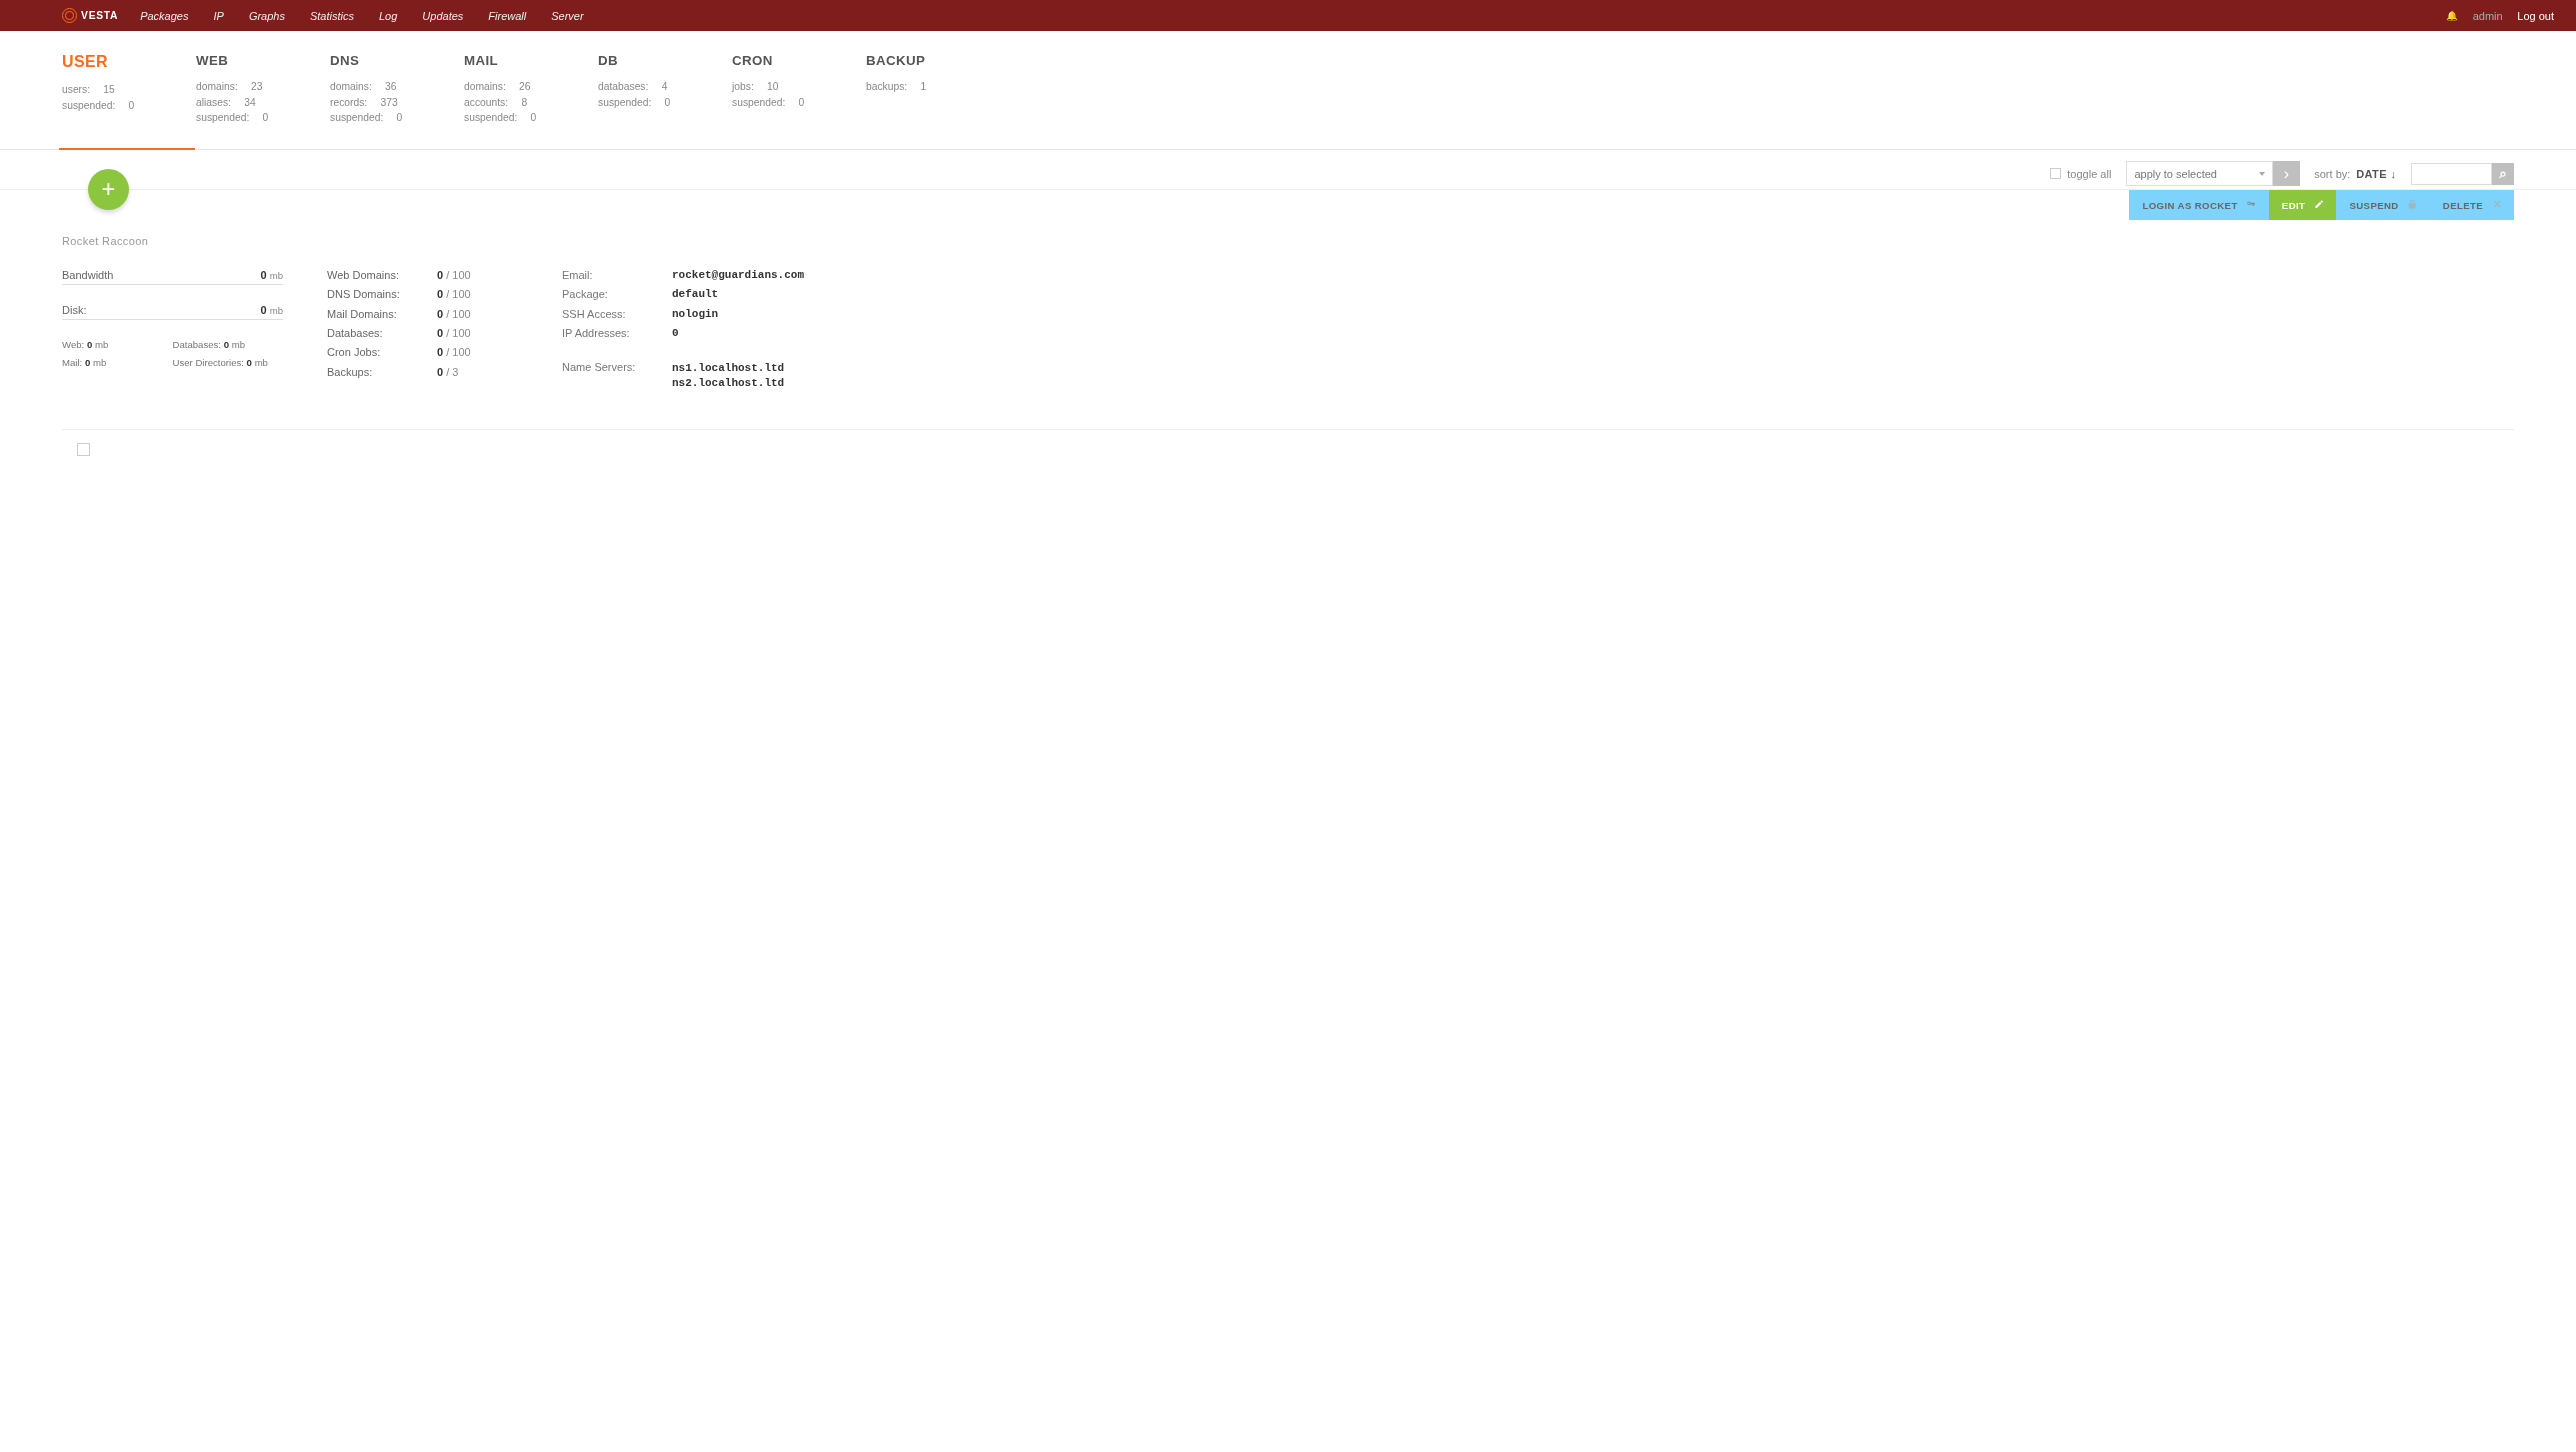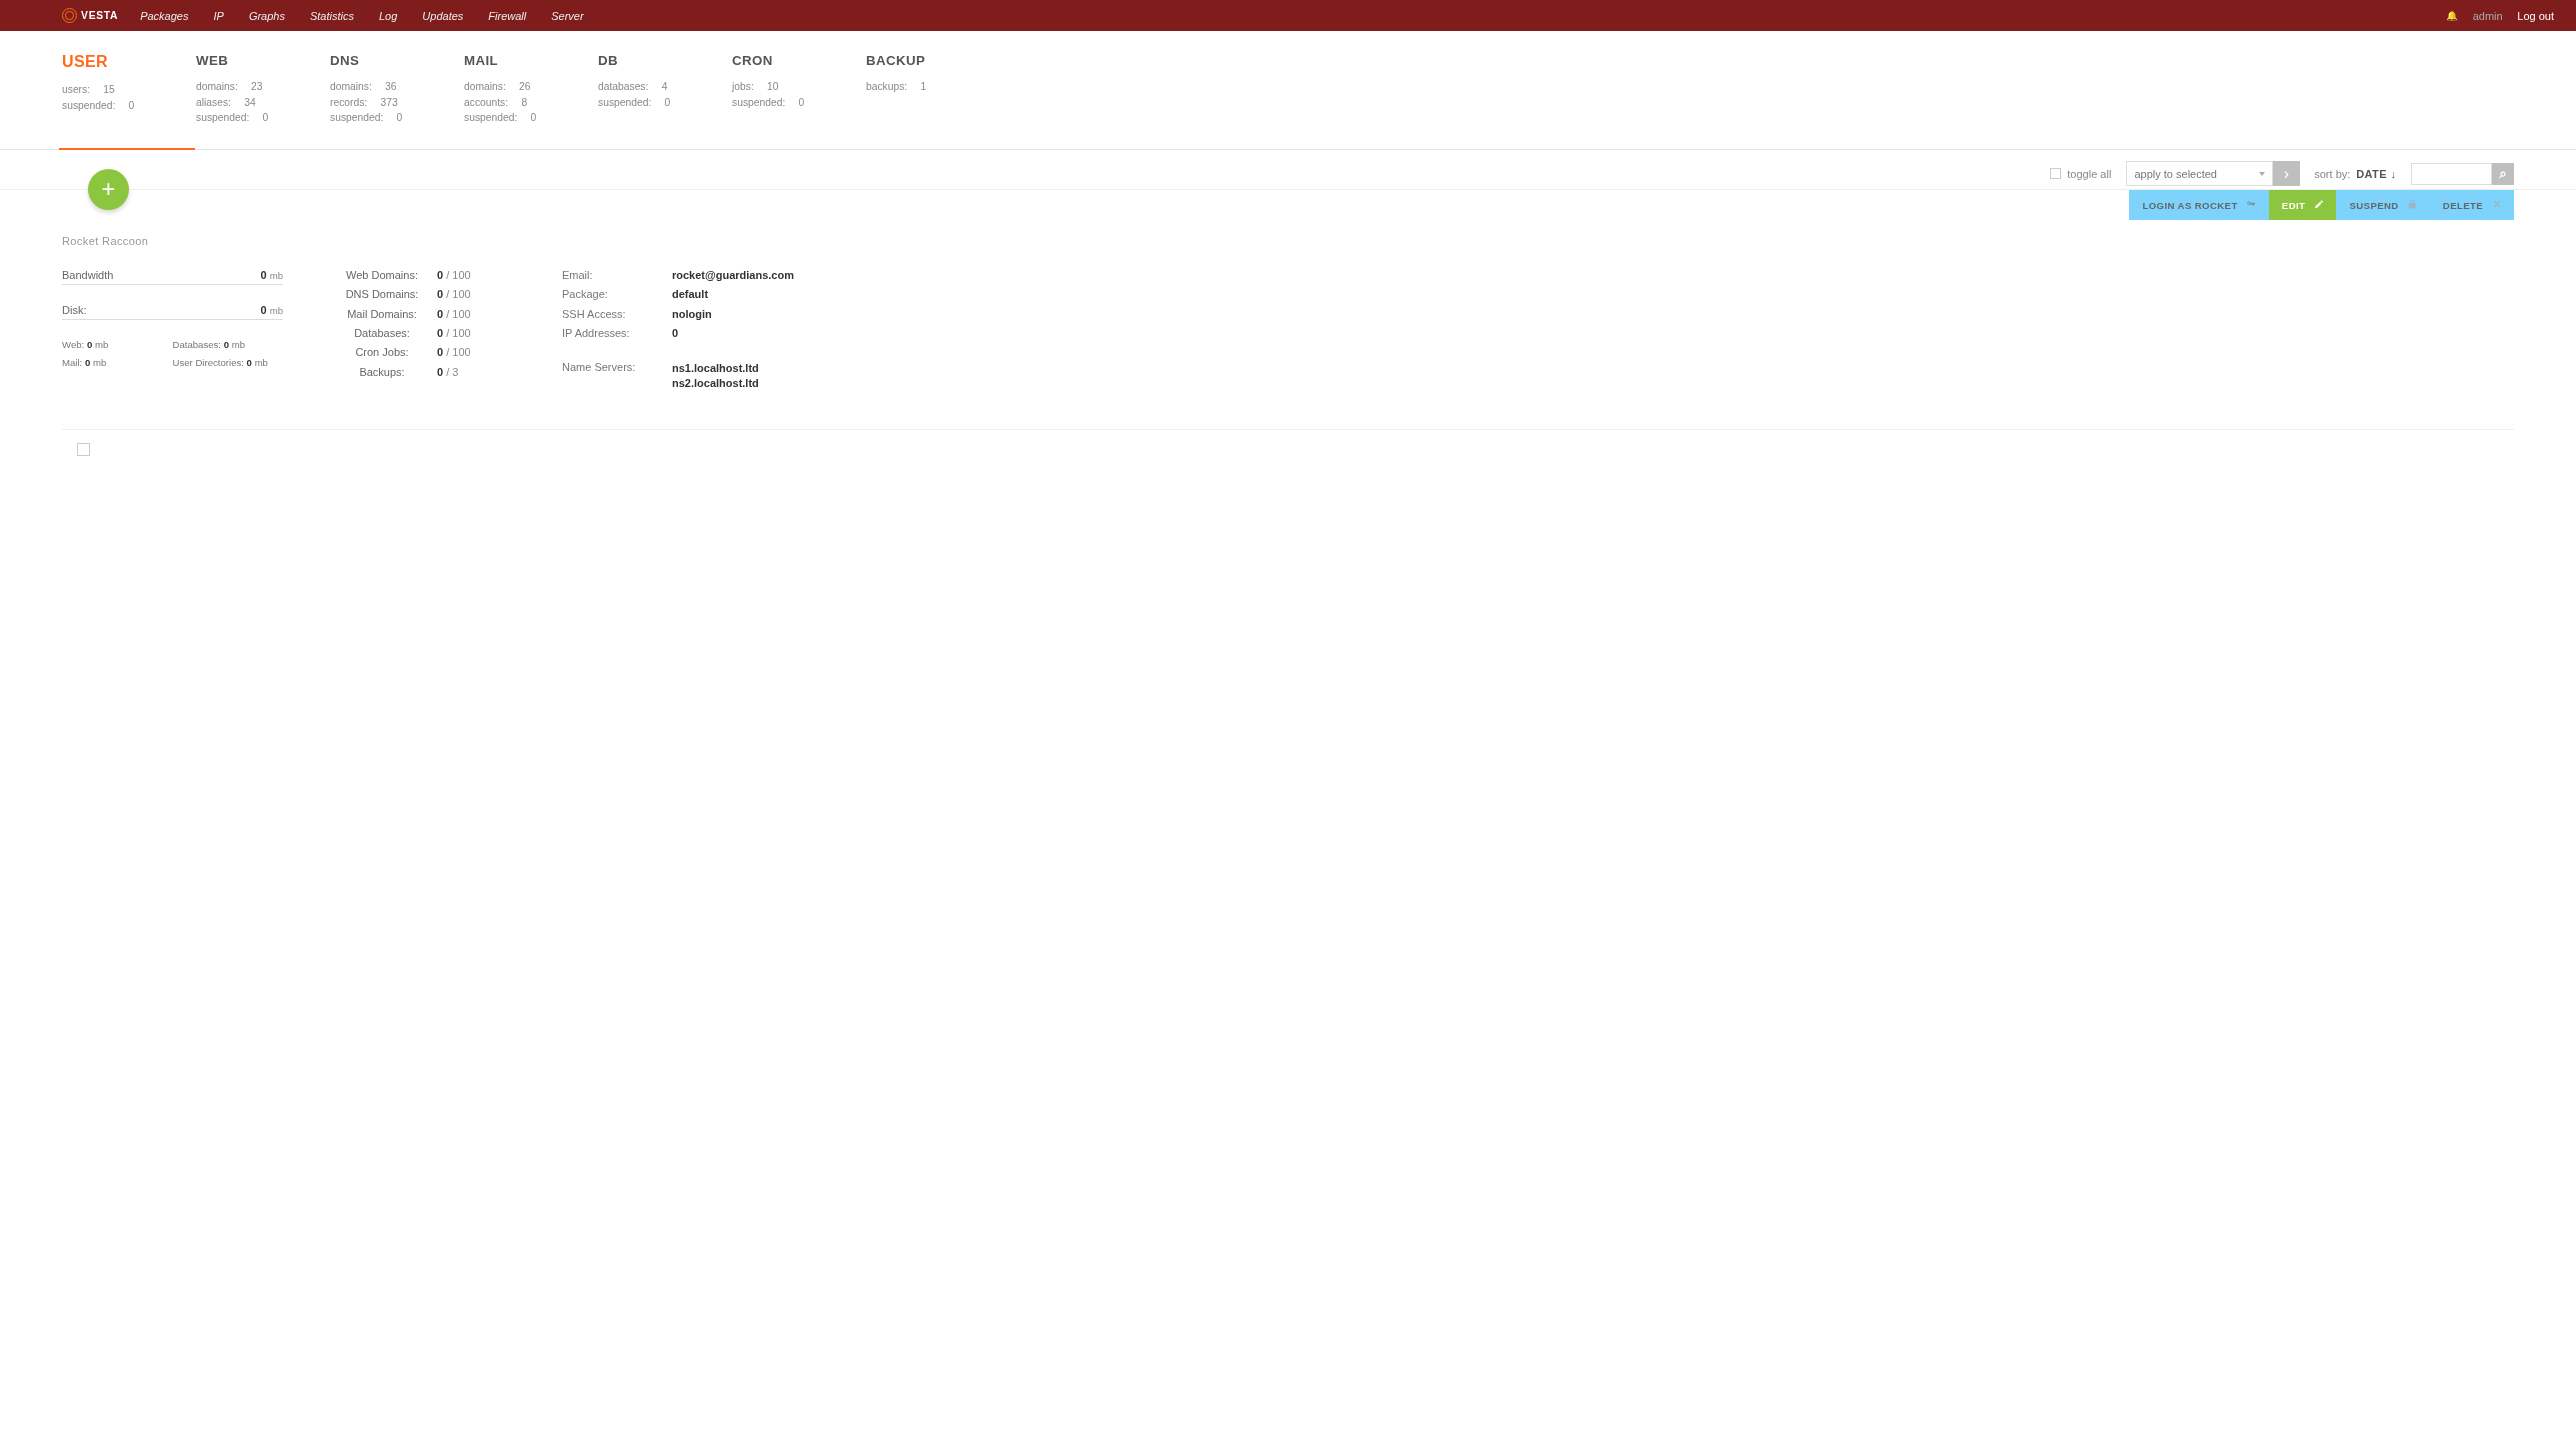--- a/index.html
+++ b/index.html
@@ -74,27 +74,27 @@
   .bw-row .lbl { color:#666; font-size:11px;}
   .bw-row .val { font-size:11px;}
   .bw-row .val b { color:#333; font-weight:bold;}
   .bw-row .val span.unit { color:#888; font-size:9.6px;}
 
   .disk-sub { display:flex; flex-wrap:wrap; font-size:9.6px; color:#777;}
   .disk-sub .ds { width:50%; margin-bottom:7.4px;}
   .disk-sub .ds b { color:#333; font-weight:bold;}
 
   .limitrow { display:flex; margin-bottom:7.4px; font-size:11px;}
-  .limitrow .lbl { color:#666; width:110px;text-align:center;}
+  .limitrow .lbl { color:#666; width:110px;}
   .limitrow .val b { color:#333; font-weight:bold;}
   .limitrow .val span { color:#888;}
 
   .inforow { display:flex; margin-bottom:7.4px; font-size:11px;}
   .inforow .lbl { color:#777; width:110px;}
-  .inforow .val { color:#333; font-weight:bold;}
+  .inforow .val { color:#333; font-weight:bold;font-family:Liberation Mono, monospace;}
 
   .ns { line-height:1.4;}
 
   
   .row2 { padding:13.3px 0 0 0; }
   .row2 .rowchk { width:13.3px; height:13.3px; border:0.7px solid #ccc; margin-left:14.7px;}
 
   .caret-down { width:0; height:0; border-left:3.7px solid transparent; border-right:3.7px solid transparent; border-top:4.4px solid #aaa; display:inline-block;}
   .chevron-right::before { content:"›"; font-size:16px; line-height:1;}
   .mag::before { content:"⌕"; font-size:13.3px; font-weight:bold;}

